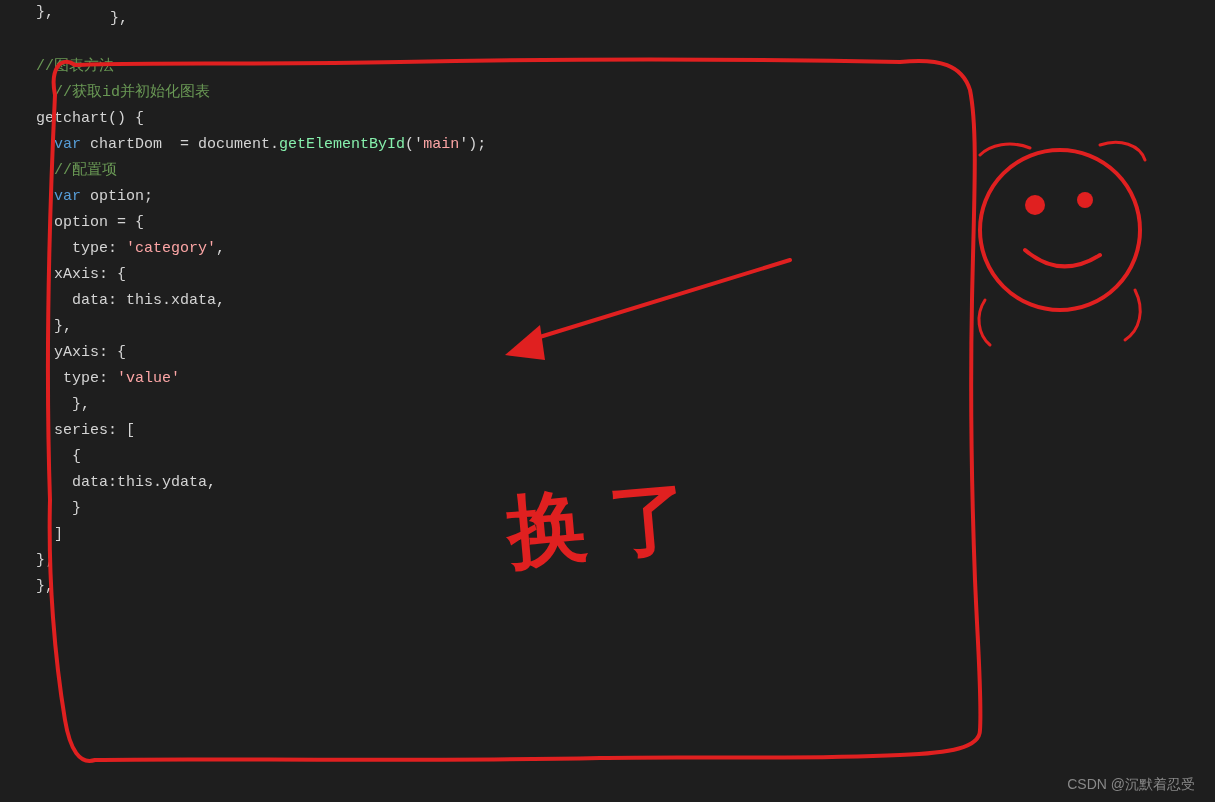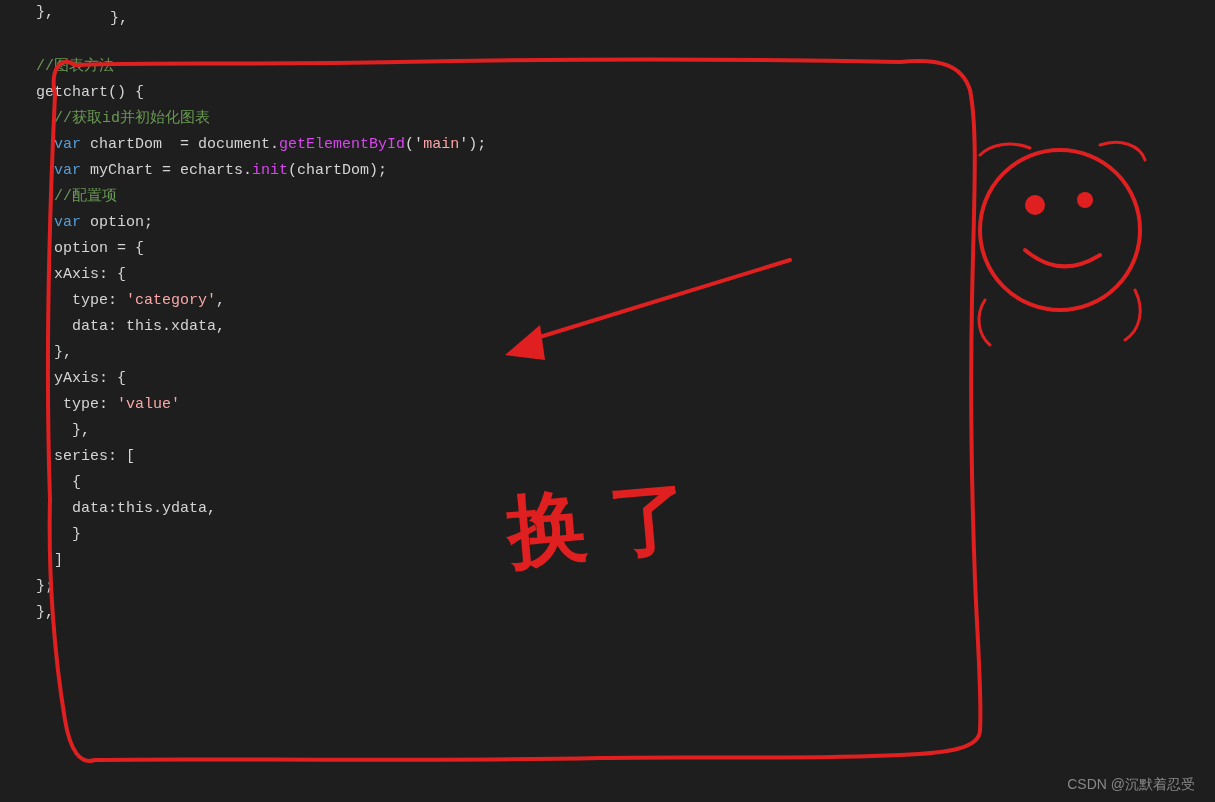--- a/index.html
+++ b/index.html
@@ -30,21 +30,21 @@
       white-space: pre;
     }
 
     .code-content {
       flex: 1;
     }
 
     
     .c-comment { color: #6a9955; }
     .c-string { color: #fca5a5; }
-    .c-function { color: #d946ef; }
+    .c-function { color: #86efac; }
     .c-white { color: #d4d4d4; }
     .c-var { color: #569cd6; }
 
     
     .drawing-overlay {
       position: absolute;
       top: 0;
       left: 0;
       width: 100%;
       height: 100%;
@@ -66,29 +66,28 @@
     }
   </style>
 </head>
 <body>
 
 <div class="code-container">
   <div class="lines-wrapper" id="code-lines">
   <div class="code-line" style="margin-bottom: 2px;"><span class="code-content"><span class="c-white">    },</span></span></div>
       <div class="code-line"><span class="code-content">&nbsp;</span></div>
       <div class="code-line"><span class="code-content"><span class="c-comment">    //图表方法</span></span></div>
+      <div class="code-line"><span class="code-content"><span class="c-comment">      //获取id并初始化图表</span></span></div>
       <div class="code-line"><span class="code-content"><span class="c-white">    getchart() {</span></span></div>
-      <div class="code-line"><span class="code-content"><span class="c-comment">      //获取id并初始化图表</span></span></div>
       <div class="code-line"><span class="code-content"><span class="c-white">      </span><span class="c-var">var</span><span class="c-white"> chartDom  = document.</span><span class="c-function">getElementById</span><span class="c-white">('</span><span class="c-string">main</span><span class="c-white">');</span></span></div>
-      <div class="code-line"><span class="code-content"><span class="c-white">      </span><span class="c-var">var</span><span class="c-white"> myChart = echarts.</span><span class="c-function">init</span><span class="c-white">(chartDom);</span></span></div>
       <div class="code-line"><span class="code-content"><span class="c-comment">      //配置项</span></span></div>
       <div class="code-line"><span class="code-content"><span class="c-white">      </span><span class="c-var">var</span><span class="c-white"> option;</span></span></div>
       <div class="code-line"><span class="code-content"><span class="c-white">      option = {</span></span></div>
+      <div class="code-line"><span class="code-content"><span class="c-white">        type: </span><span class="c-string">'category'</span><span class="c-white">,</span></span></div>
       <div class="code-line"><span class="code-content"><span class="c-white">      xAxis: {</span></span></div>
-      <div class="code-line"><span class="code-content"><span class="c-white">        type: </span><span class="c-string">'category'</span><span class="c-white">,</span></span></div>
       <div class="code-line"><span class="code-content"><span class="c-white">        data: this.xdata,</span></span></div>
       <div class="code-line"><span class="code-content"><span class="c-white">      },</span></span></div>
       <div class="code-line"><span class="code-content"><span class="c-white">      yAxis: {</span></span></div>
       <div class="code-line"><span class="code-content"><span class="c-white">       type: </span><span class="c-string">'value'</span></span></div>
       <div class="code-line"><span class="code-content"><span class="c-white">        },</span></span></div>
       <div class="code-line"><span class="code-content"><span class="c-white">      series: [</span></span></div>
       <div class="code-line"><span class="code-content"><span class="c-white">        {</span></span></div>
       <div class="code-line"><span class="code-content"><span class="c-white">        data:this.ydata,</span></span></div>
       <div class="code-line"><span class="code-content"><span class="c-white">        }</span></span></div>
       <div class="code-line"><span class="code-content"><span class="c-white">      ]</span></span></div>

